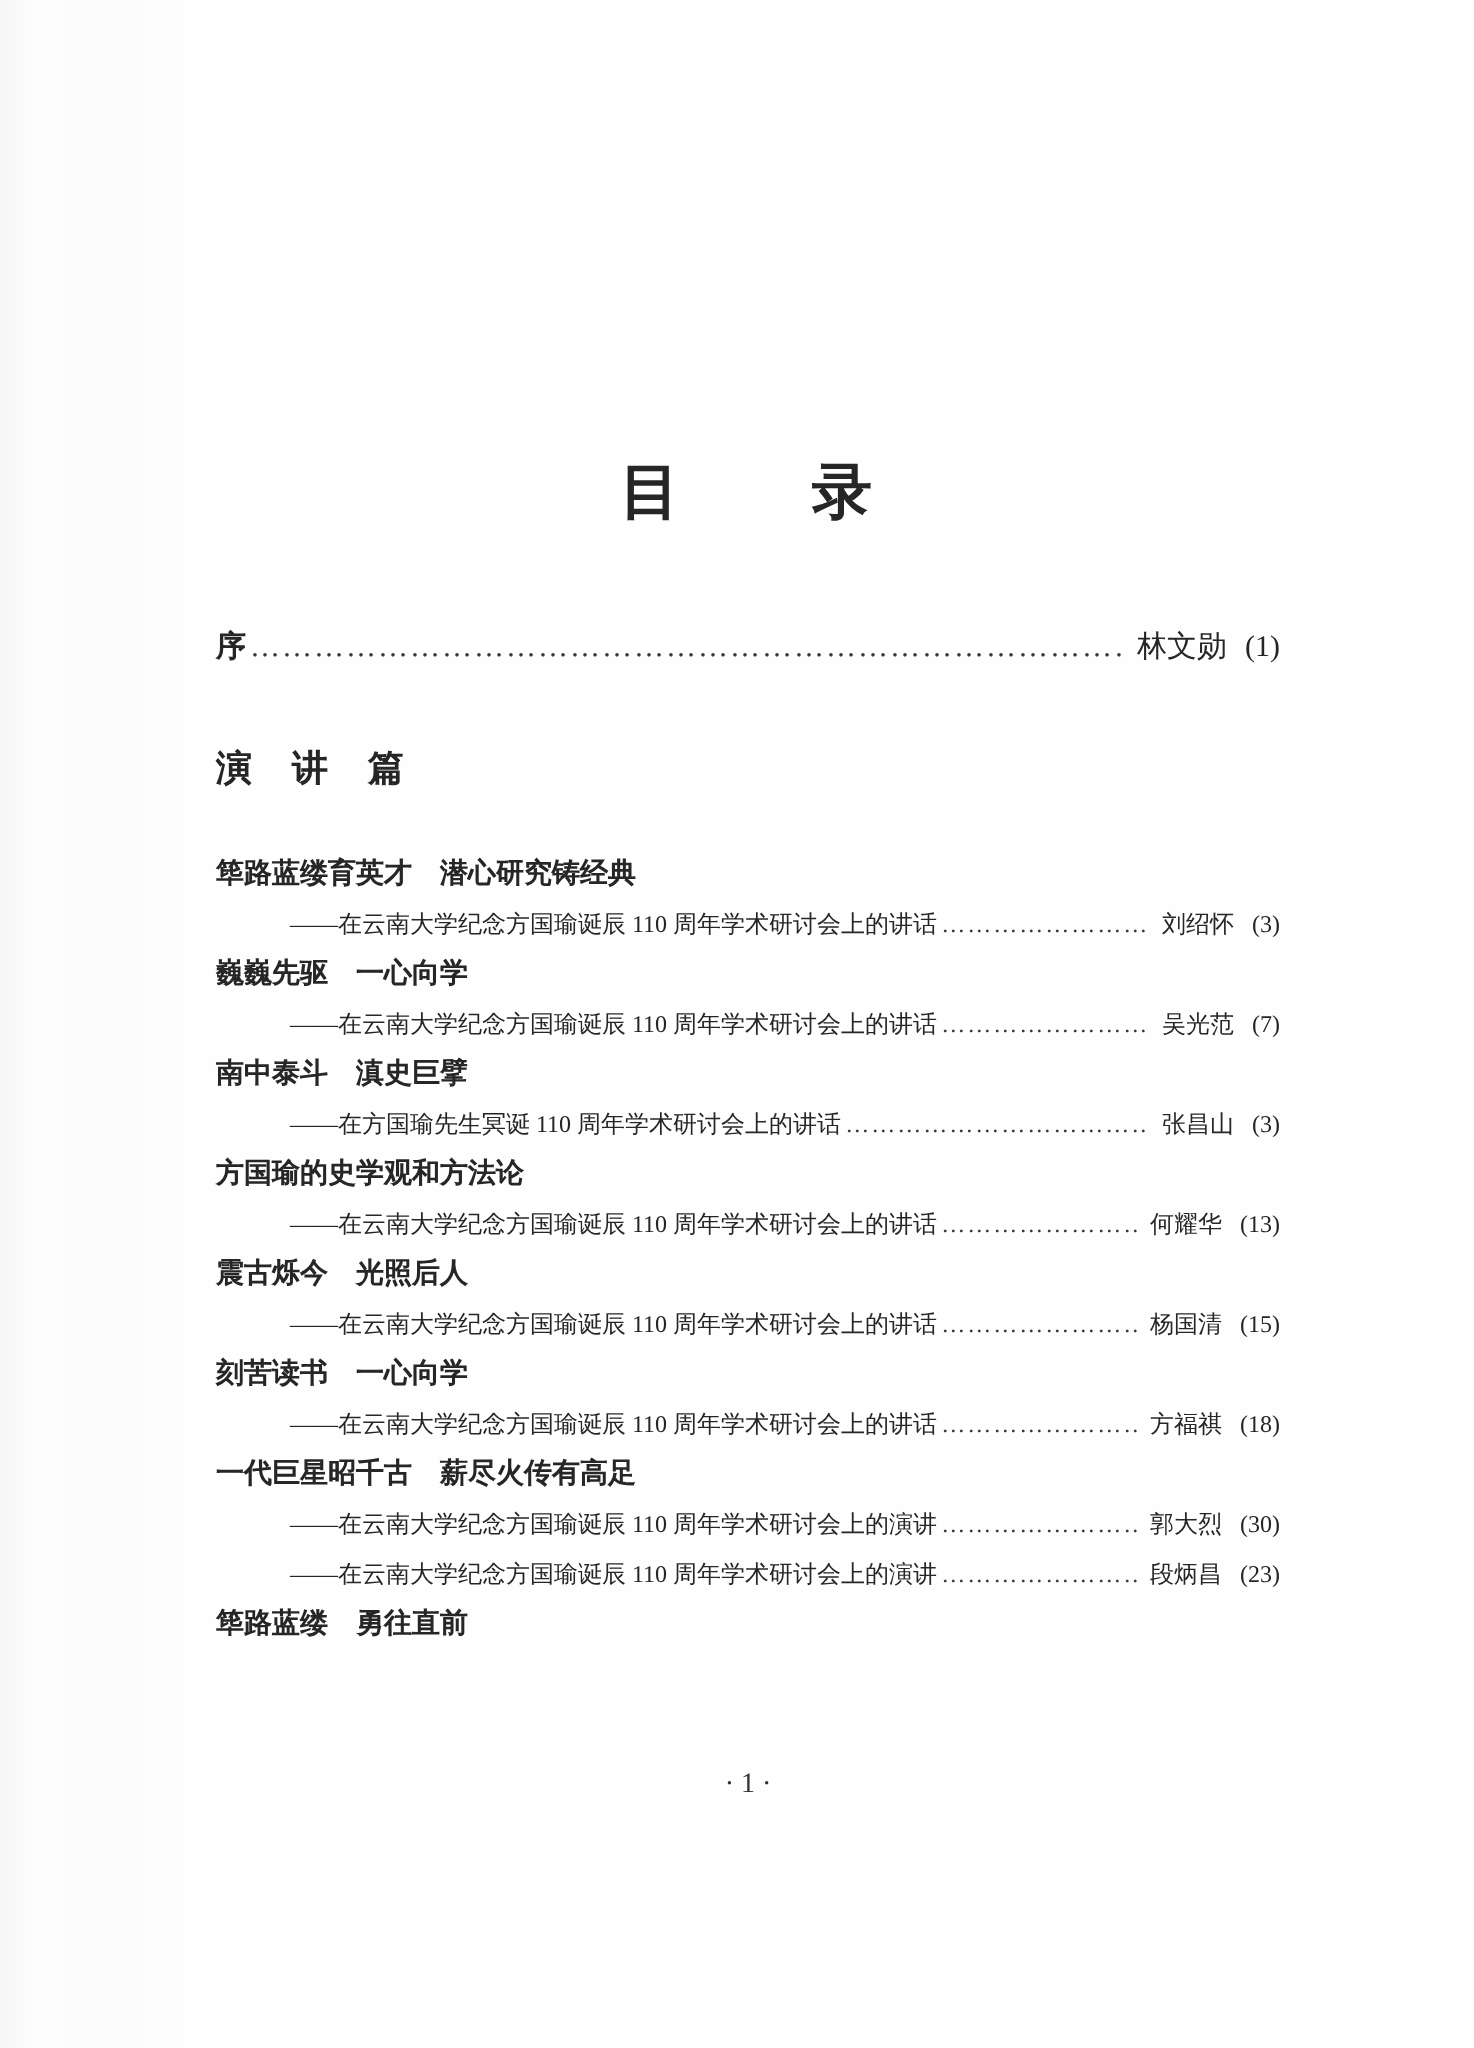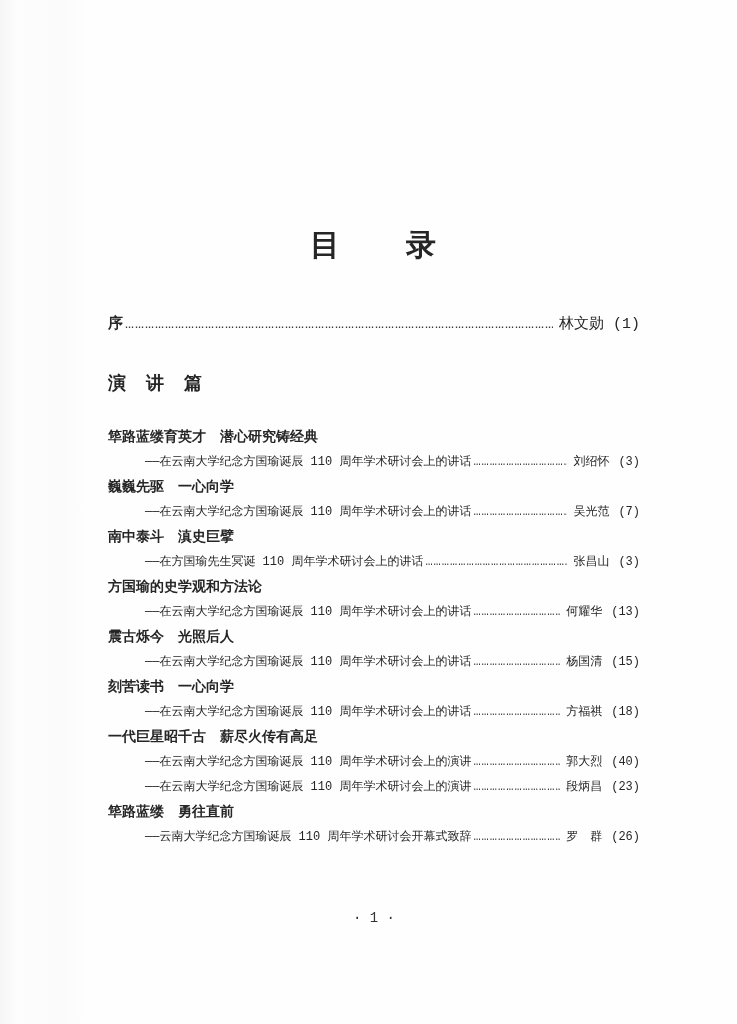--- a/index.html
+++ b/index.html
@@ -13,21 +13,20 @@
       linear-gradient(90deg, #f6f6f6 0px, #fdfdfd 18px, #fbfbfb 60px, #fefefe 90px, #fefefe 100%);
     font-family: "Liberation Serif", "DejaVu Serif", serif;
     color: #262626;
     overflow: hidden;
   }
   .page {
     box-sizing: border-box;
     width: 737px;
     height: 1024px;
     padding: 230px 97px 0 108px;
-    font-family: Liberation Mono, monospace;
   }
   .doc-title {
     text-align: center;
     font-size: 30px;
     font-weight: 700;
     line-height: 34px;
     letter-spacing: 2px;
     white-space: nowrap;
   }
   .preface-row {
@@ -171,40 +170,34 @@
         <span class="pageno">(18)</span>
       </div>
     </div>
 
     <div class="entry">
       <div class="entry-title">一代巨星昭千古　薪尽火传有高足</div>
       <div class="entry-sub">
         <span class="sub-text">——在云南大学纪念方国瑜诞辰 110 周年学术研讨会上的演讲</span>
         <span class="leader">……………………………………………………………………………………………………………………</span>
         <span class="author">郭大烈</span>
-        <span class="pageno">(40)</span>
+        <span class="pageno">(30)</span>
       </div>
     </div>
 
     <div class="entry">
       <div class="entry-sub">
         <span class="sub-text">——在云南大学纪念方国瑜诞辰 110 周年学术研讨会上的演讲</span>
         <span class="leader">……………………………………………………………………………………………………………………</span>
         <span class="author">段炳昌</span>
         <span class="pageno">(23)</span>
       </div>
     </div>
 
     <div class="entry">
       <div class="entry-title">筚路蓝缕　勇往直前</div>
-      <div class="entry-sub">
-        <span class="sub-text">——云南大学纪念方国瑜诞辰 110 周年学术研讨会开幕式致辞</span>
-        <span class="leader">……………………………………………………………………………………………………………………</span>
-        <span class="author">罗　群</span>
-        <span class="pageno">(26)</span>
-      </div>
     </div>
 
   </div>
 
   <div class="folio">· 1 ·</div>
 
 </div>
 
 </body></html>

